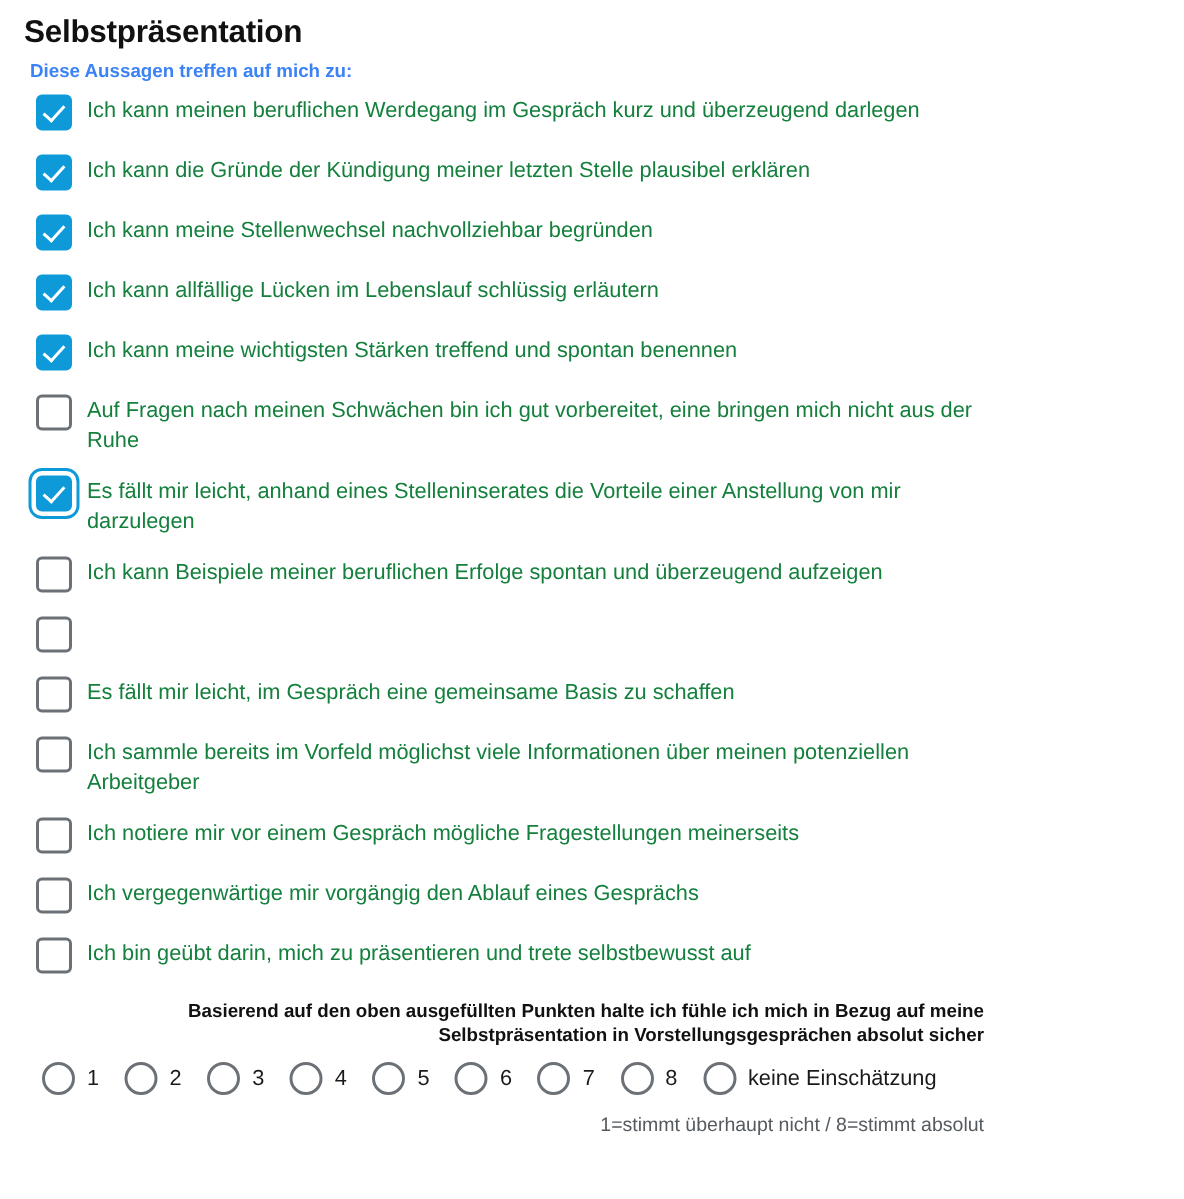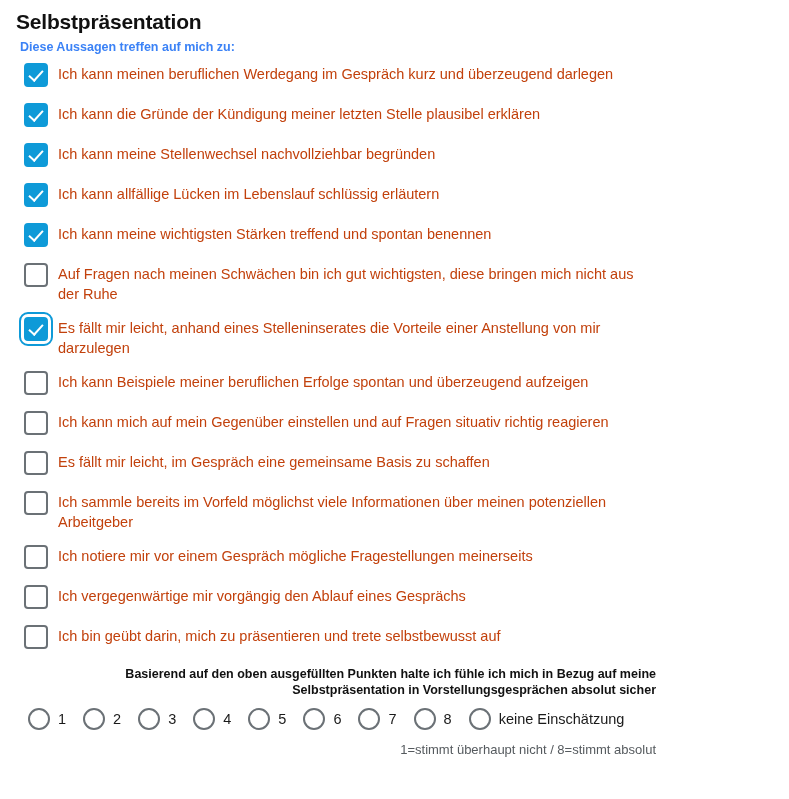--- a/index.html
+++ b/index.html
@@ -75,21 +75,21 @@
   }
   .cb.focused {
     outline: 2px solid #0e9ad8;
     outline-offset: 3px;
   }
   .check-label {
     font-size: 14.5px;
     line-height: 20px;
     padding-top: 4px;
     max-width: 715px;
-    color: #c2410c;
+    color: #15803d;
   }
   .rating-block {
     margin-top: 14px;
     text-align: right;
   }
   .rating-question {
     font-size: 12.5px;
     font-weight: bold;
     line-height: 16px;
     margin: 0 0 10px 6px;
@@ -164,39 +164,38 @@
       <div class="check-row">
         <div class="box-wrap">
           <span class="cb checked"></span>
         </div>
         <div class="check-label">Ich kann meine wichtigsten Stärken treffend und spontan benennen</div>
       </div>
       <div class="check-row">
         <div class="box-wrap">
           <span class="cb"></span>
         </div>
-        <div class="check-label">Auf Fragen nach meinen Schwächen bin ich gut wichtigsten, diese bringen mich nicht aus der Ruhe</div>
+        <div class="check-label">Auf Fragen nach meinen Schwächen bin ich gut vorbereitet, eine bringen mich nicht aus der Ruhe</div>
       </div>
       <div class="check-row">
         <div class="box-wrap">
           <span class="cb checked focused"></span>
         </div>
         <div class="check-label">Es fällt mir leicht, anhand eines Stelleninserates die Vorteile einer Anstellung von mir darzulegen</div>
       </div>
       <div class="check-row">
         <div class="box-wrap">
           <span class="cb"></span>
         </div>
         <div class="check-label">Ich kann Beispiele meiner beruflichen Erfolge spontan und überzeugend aufzeigen</div>
       </div>
       <div class="check-row">
         <div class="box-wrap">
           <span class="cb"></span>
         </div>
-        <div class="check-label">Ich kann mich auf mein Gegenüber einstellen und auf Fragen situativ richtig reagieren</div>
       </div>
       <div class="check-row">
         <div class="box-wrap">
           <span class="cb"></span>
         </div>
         <div class="check-label">Es fällt mir leicht, im Gespräch eine gemeinsame Basis zu schaffen</div>
       </div>
       <div class="check-row">
         <div class="box-wrap">
           <span class="cb"></span>

